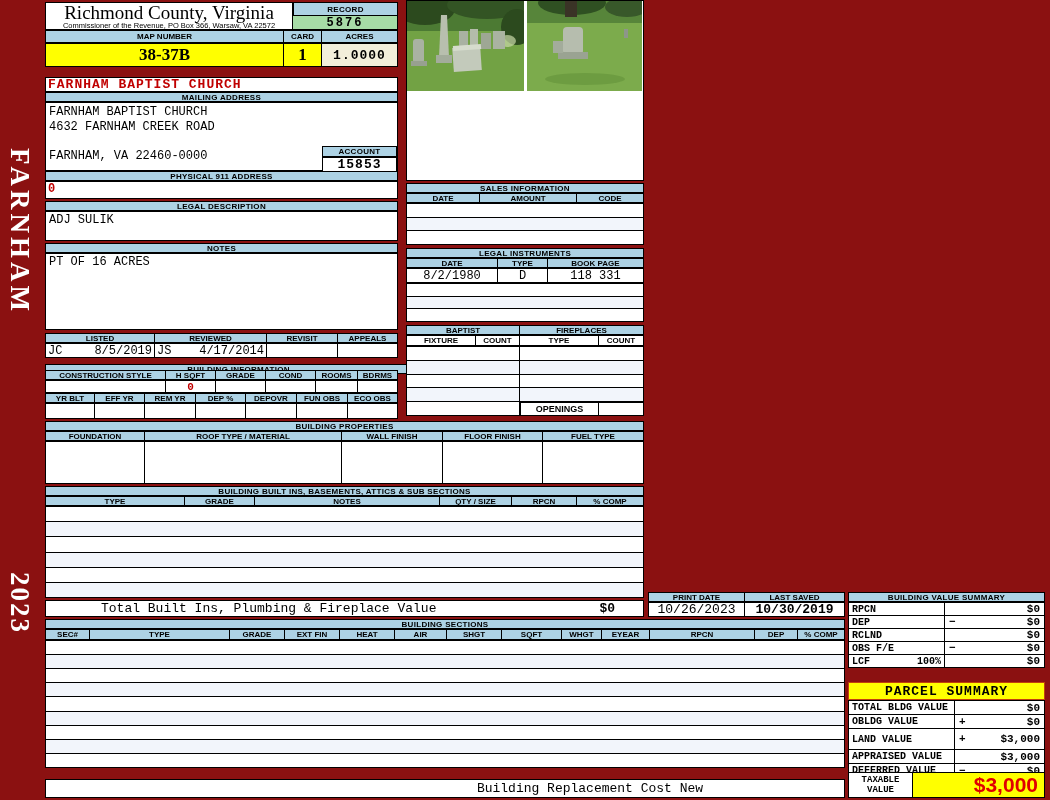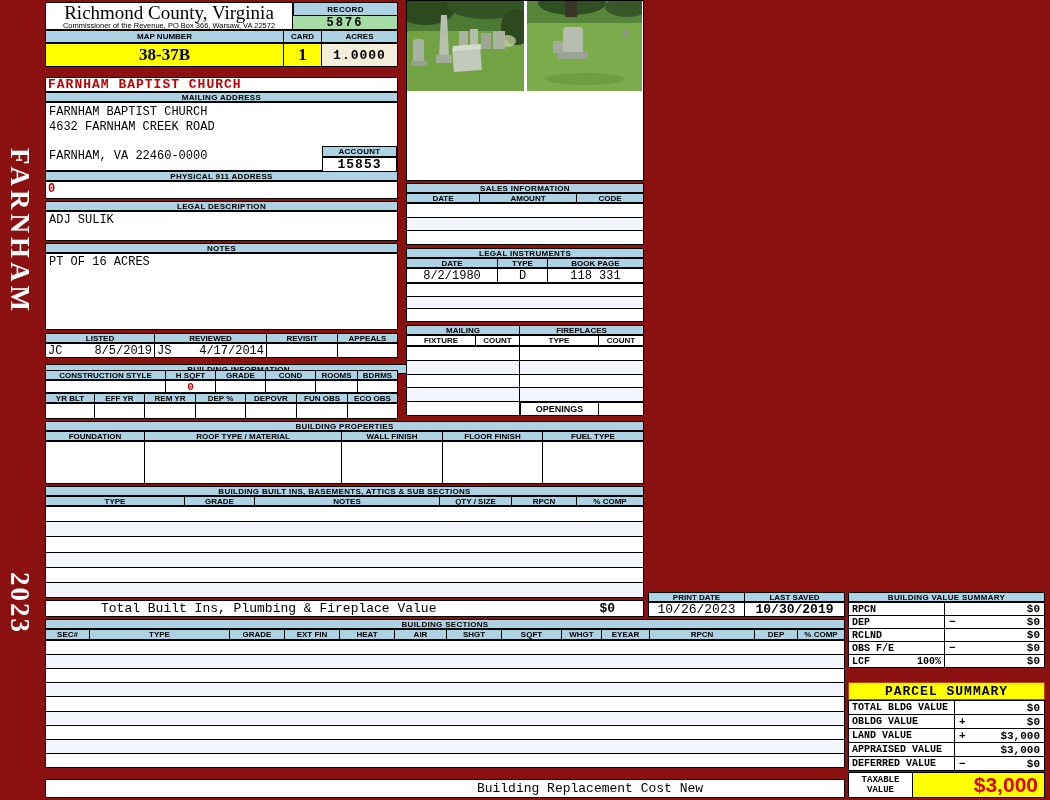--- a/index.html
+++ b/index.html
@@ -254,21 +254,21 @@
   <div class="vc mono" style="width:50px; font-size:12px;">D</div>
   <div class="vc mono" style="width:96px; font-size:12px;">118 331</div>
 </div>
 <div class="abs ebox" style="left:406px; top:283px; width:238px; height:39px;">
   <div></div>
     <div></div>
     <div></div>
 </div>
 
 <div class="abs row" style="left:406px; top:325px; width:238px; height:10px;">
-  <div class="hc" style="width:114px; border-left-width:1px;">MAILING</div>
+  <div class="hc" style="width:114px; border-left-width:1px;">BAPTIST</div>
   <div class="hc" style="width:124px">FIREPLACES</div>
 </div>
 <div class="abs row" style="left:406px; top:335px; width:238px; height:11px;">
   <div class="hc" style="width:70px; border-left-width:1px; background:#fff;">FIXTURE</div>
   <div class="hc" style="width:44px; background:#fff;">COUNT</div>
   <div class="hc" style="width:79px; background:#fff;">TYPE</div>
   <div class="hc" style="width:45px; background:#fff;">COUNT</div>
 </div>
 <div class="abs row" style="left:406px; top:346px; width:238px; height:56px;">
   <div class="ebox" style="width:114px; height:56px;">
@@ -395,21 +395,21 @@
   </div>
   <div class="srow" style="height:15px; margin-top:-1px;">
     <div class="slabel" style="width:107px">
         <span>OBLDG VALUE</span>
       </div>
     <div class="sval" style="width:90px">
         <span>+</span>
         <span>$0</span>
       </div>
   </div>
-  <div class="srow" style="height:15px; margin-top:-1px;">
+  <div class="srow" style="height:22px; margin-top:-1px;">
     <div class="slabel" style="width:107px">
         <span>LAND VALUE</span>
       </div>
     <div class="sval" style="width:90px">
         <span>+</span>
         <span>$3,000</span>
       </div>
   </div>
   <div class="srow" style="height:15px; margin-top:-1px;">
     <div class="slabel" style="width:107px">

